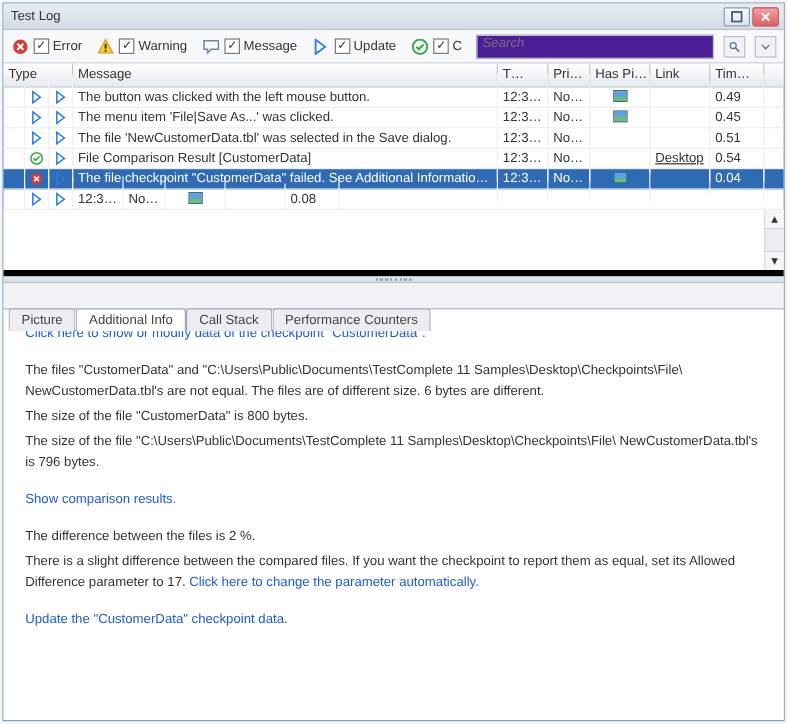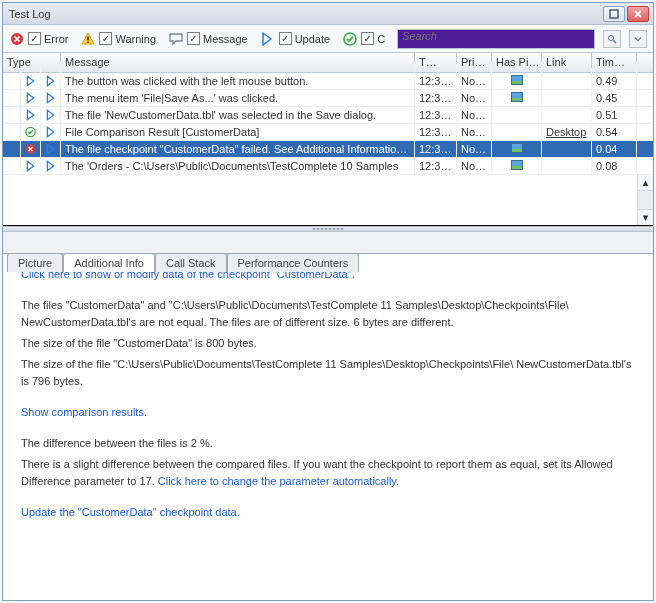--- a/index.html
+++ b/index.html
@@ -13,21 +13,21 @@
 .winbtn svg{width:10px;height:10px}
 .filterbar{height:28px;border-bottom:1px solid #c0c8d4;display:flex;align-items:center;padding:0 6px;gap:4px;background:#f7f8fa}
 .filtgrp{display:flex;align-items:center;gap:3px;margin-right:8px}
 .chk{width:13px;height:13px;border:1px solid #7a7a7a;background:#fff;display:inline-flex;align-items:center;justify-content:center}
 .chk.on::after{content:"✓";font-size:10px;color:#333;line-height:1}
 .ico{width:16px;height:16px;display:inline-flex;align-items:center;justify-content:center}
 .ico svg{width:14px;height:14px}
 .search{flex:1;height:20px;border:1px solid #bac0cc;background:#4c1d95;padding:0 4px;display:flex;align-items:flex-start}
 .search input{border:0;outline:0;width:100%;font-style:italic;color:#888;background:transparent}
 .menuico{width:18px;height:18px;border:1px solid #bac0cc;background:#f0f2f6;display:flex;align-items:center;justify-content:center;margin-left:4px}
-.grid{flex:0 0 auto;border-bottom:1px solid #000000;position:relative}
+.grid{flex:0 0 auto;border-bottom:5px solid #000000;position:relative}
 .ghdr{display:flex;height:20px;background:linear-gradient(#fefefe,#e6e9ee);border-bottom:1px solid #c0c8d4}
 .ghdr .c{border-right:1px solid #c0c8d4;padding:3px 4px;overflow:hidden;white-space:nowrap;color:#333}
 .c-ico{width:18px;flex:0 0 18px}
 .c-type{width:40px;flex:0 0 40px}
 .c-msg{flex:1 1 auto;min-width:0}
 .c-t{width:42px;flex:0 0 42px}
 .c-pri{width:35px;flex:0 0 35px}
 .c-pic{width:50px;flex:0 0 50px}
 .c-link{width:50px;flex:0 0 50px}
 .c-tim{width:45px;flex:0 0 45px;text-align:left}
@@ -259,21 +259,20 @@
           <div class="c c-ico" style="width:20px;flex:0 0 20px">
             <svg viewBox="0 0 14 14" width="12" height="12">
               <path d="M3 1 L11 7 L3 13 Z" fill="none" stroke="#2b7de0" stroke-width="1.6"></path>
             </svg>
           </div>
           <div class="c c-ico" style="width:20px;flex:0 0 20px">
             <svg viewBox="0 0 14 14" width="12" height="12">
               <path d="M3 1 L11 7 L3 13 Z" fill="none" stroke="#2b7de0" stroke-width="1.6"></path>
             </svg>
           </div>
-          <div class="c c-msg">The 'Orders - C:\Users\Public\Documents\TestComplete 10 Samples</div>
           <div class="c c-t">12:3…</div>
           <div class="c c-pri">No…</div>
           <div class="c c-pic" style="text-align:center"><span class="picimg"></span></div>
           <div class="c c-link"></div>
           <div class="c c-tim">0.08</div>
           <div style="width:16px;flex:0 0 16px"></div>
         </div>
       </div>
     <div class="gridspace">
       <div class="scrollbar-r">

